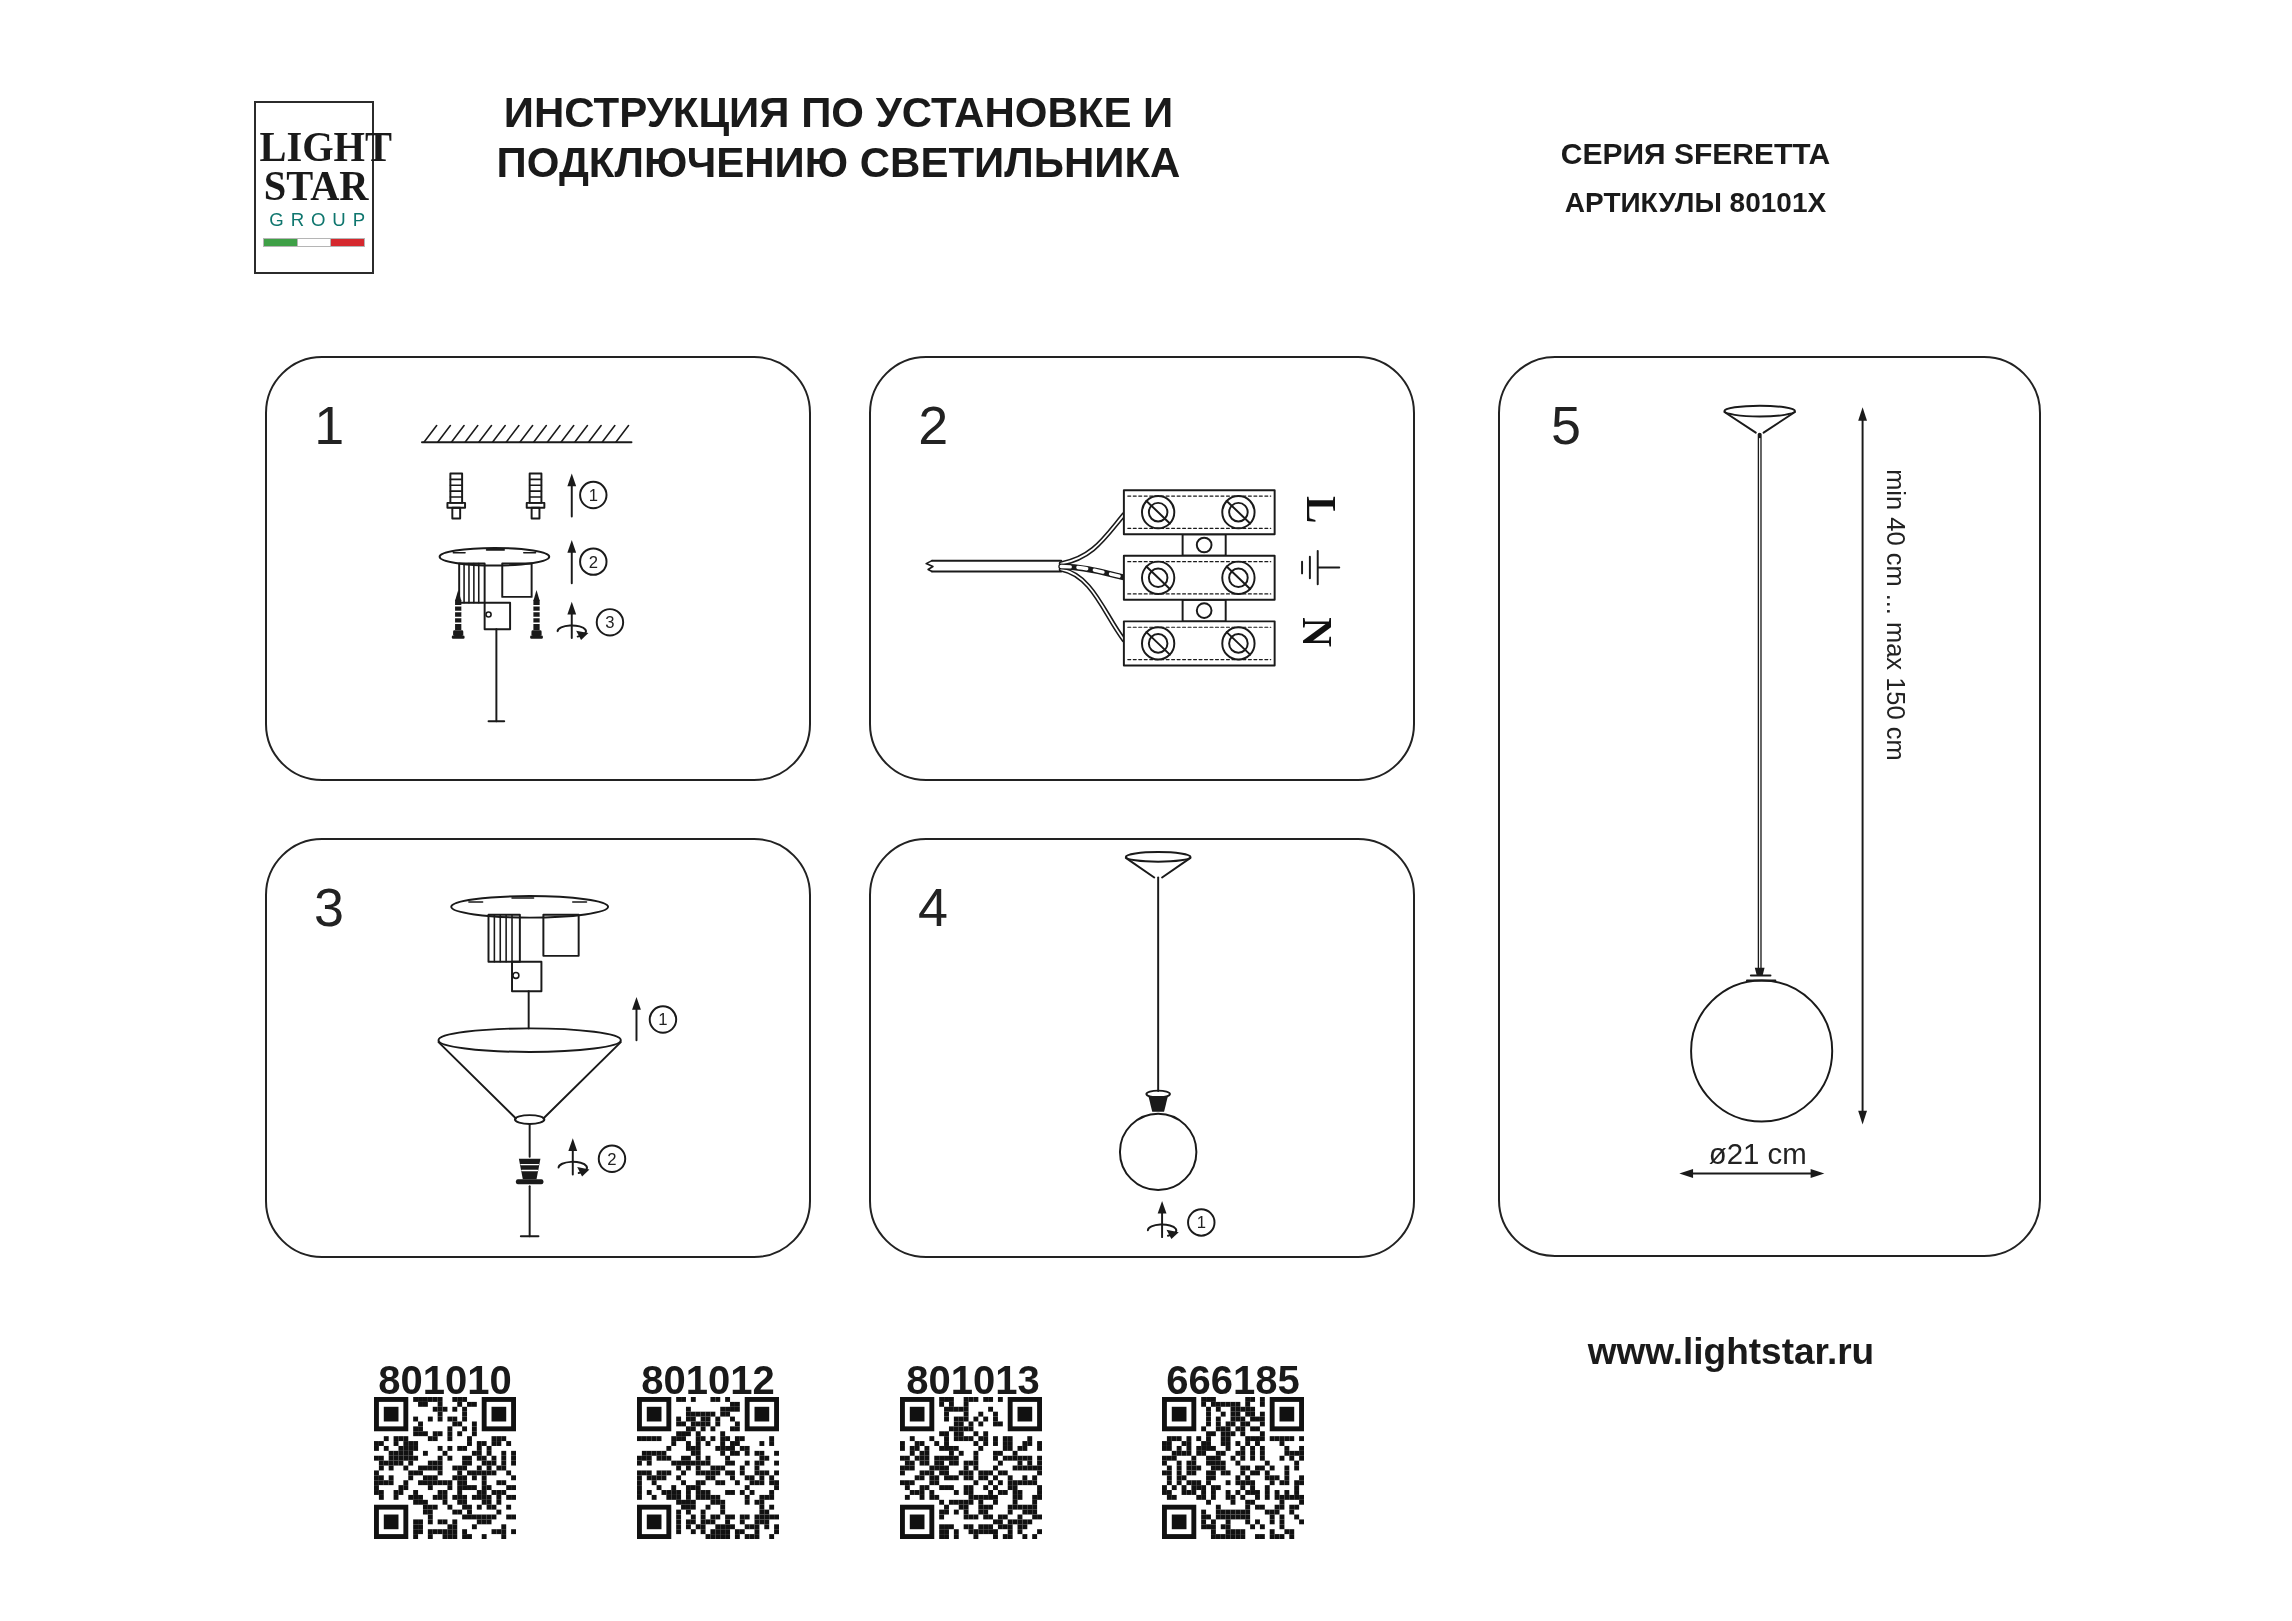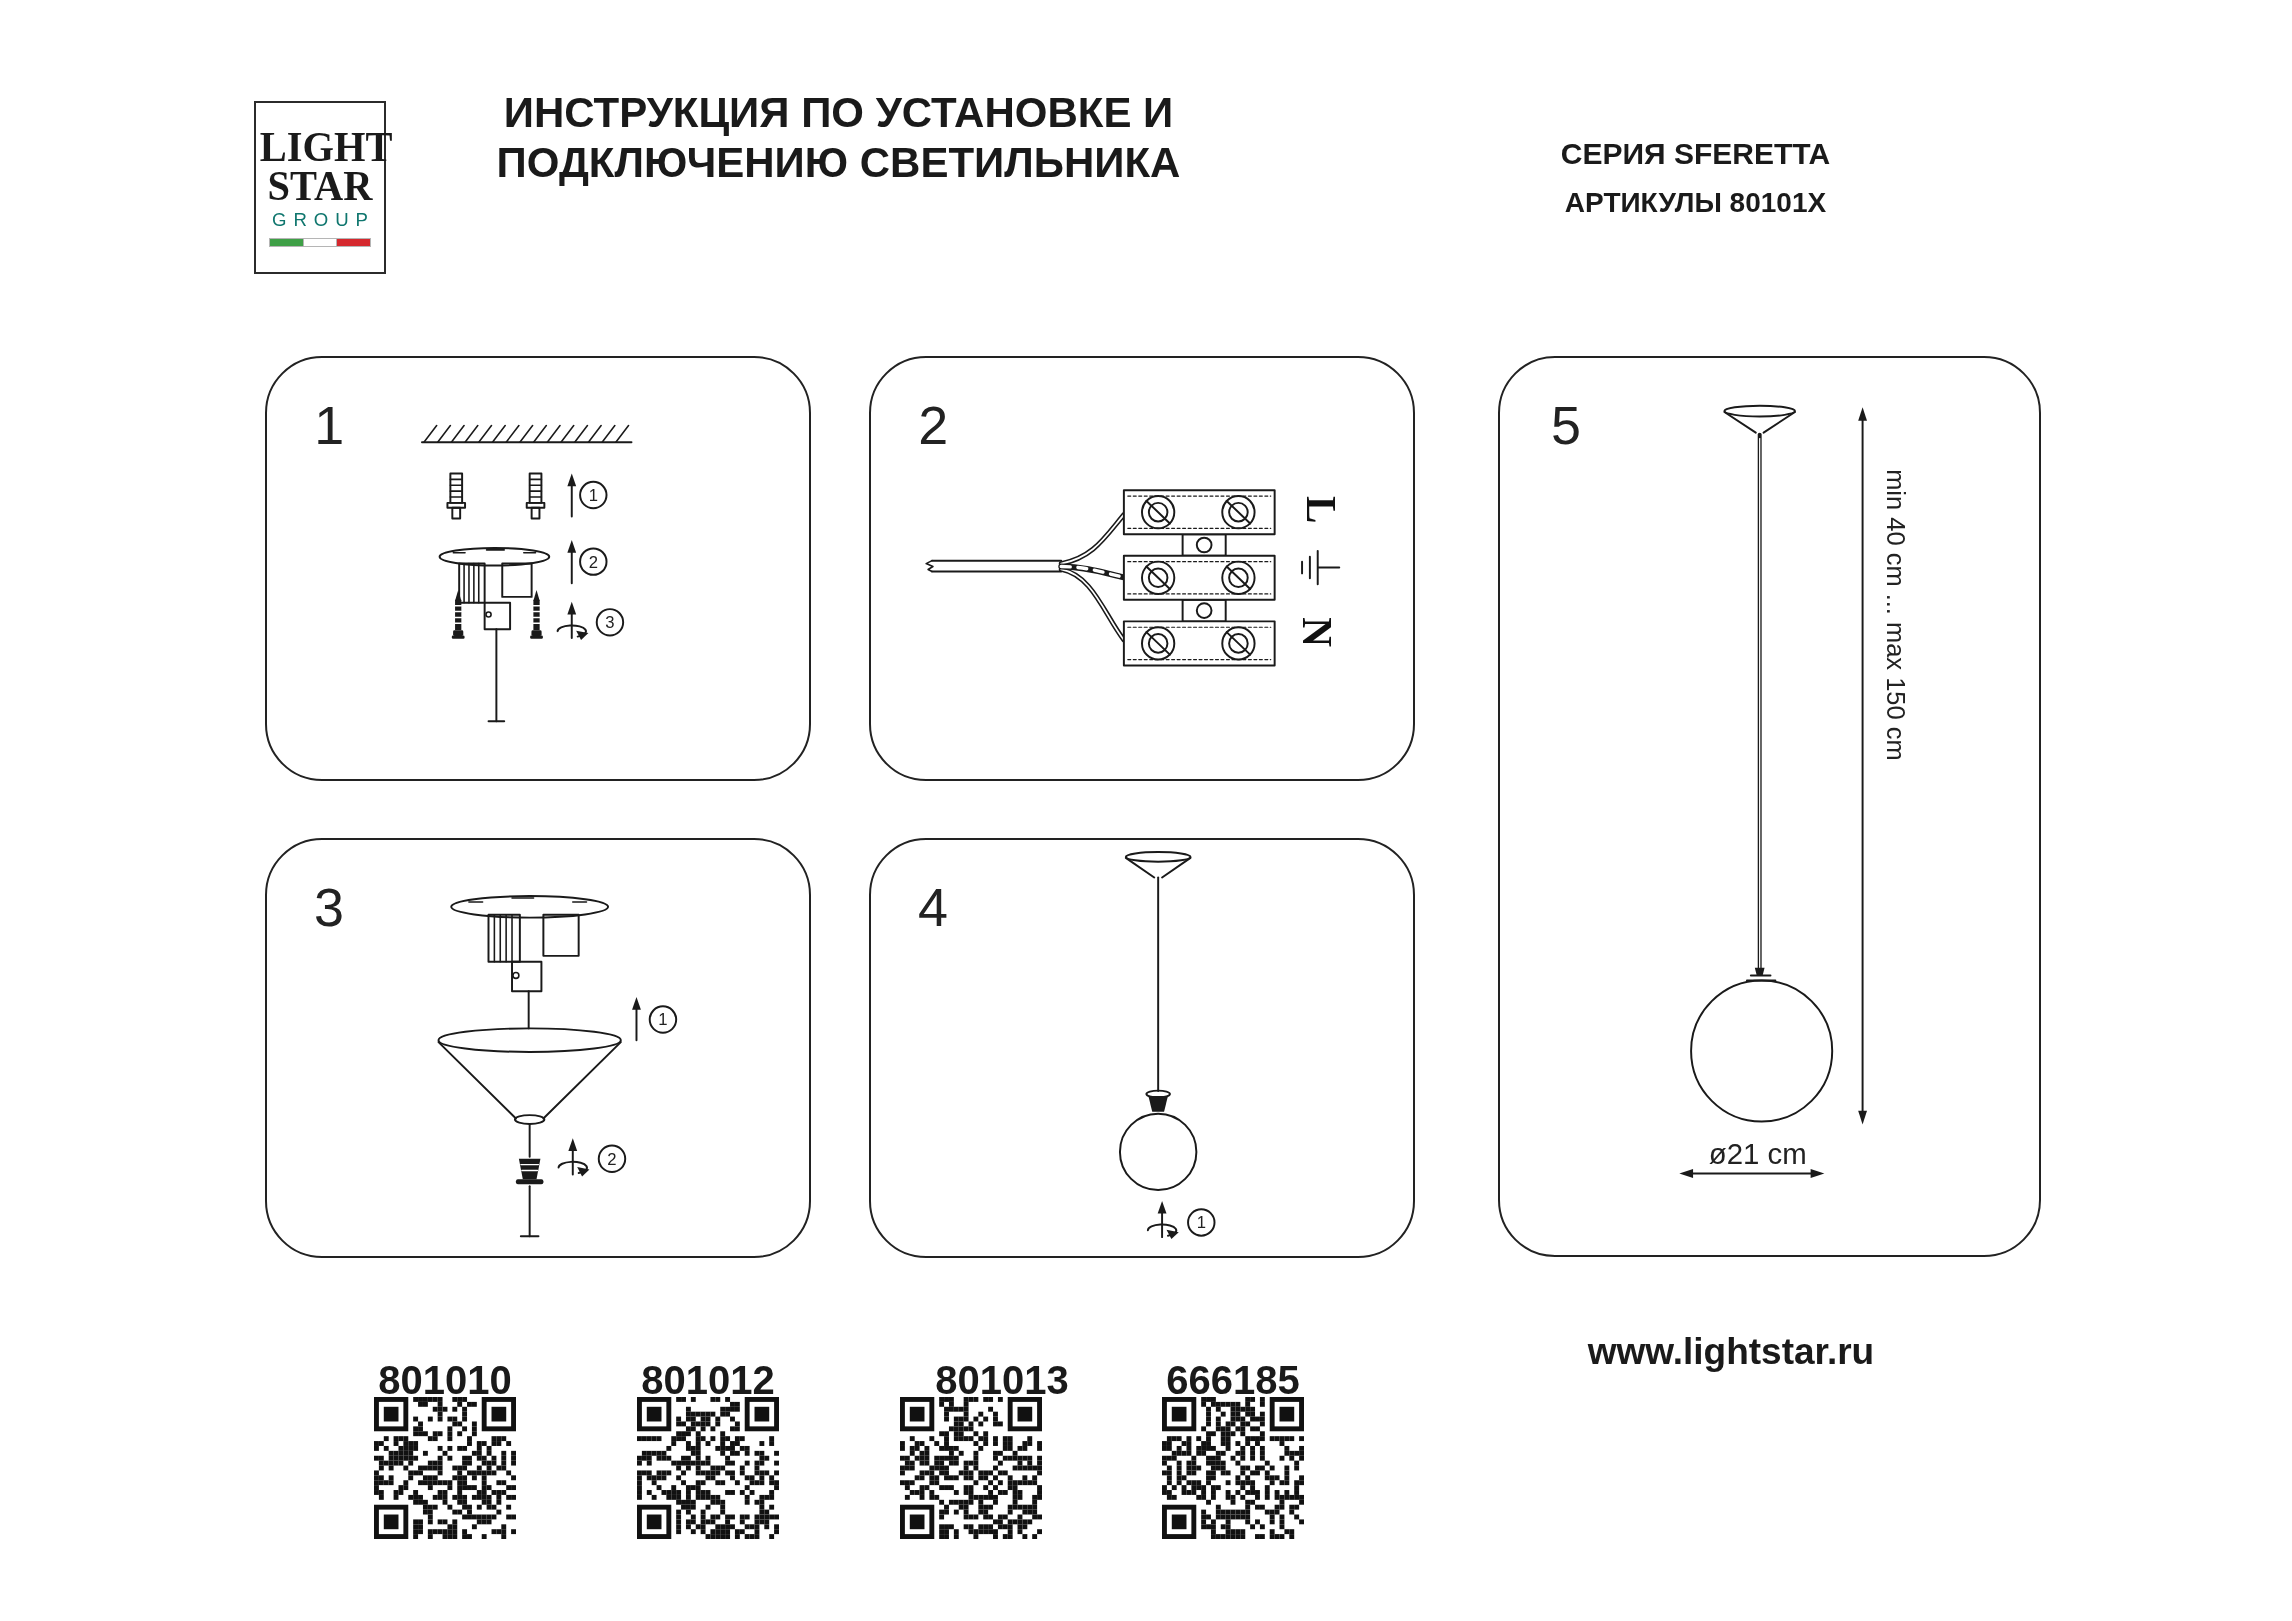--- a/index.html
+++ b/index.html
@@ -1,22 +1,22 @@
 <!DOCTYPE html>
 <html><head>
 <meta charset="utf-8">
 <style>
   html,body{margin:0;padding:0;background:#fff;}
   #canvas{position:relative;width:2293px;height:1621px;background:#ffffff;
           font-family:"Liberation Sans",sans-serif;color:#1a1a1a;overflow:hidden;}
   .abs{position:absolute;}
 
   
-  #logo{left:254px;top:101px;width:132px;height:173px;border:2px solid #2b2b2b;
-        box-sizing:border-box;text-align:center;background:#fff;}
+  #logo{left:254px;top:101px;width:120px;height:173px;border:2px solid #2b2b2b;
+        box-sizing:border-box;text-align:right;background:#fff;}
   .logo-serif{font-family:"Liberation Serif",serif;font-weight:bold;font-size:43px;
               line-height:0.93;transform:scaleX(.94);}
   .logo-top{margin-top:23.5px;}
   .logo-group{font-size:18.6px;letter-spacing:6.9px;text-indent:6.9px;font-weight:400;margin-top:2.9px;color:#0f766e;}
   .flag{width:102px;height:8.8px;margin:6.9px auto 0;display:flex;border:1px solid #b5b5b5;box-sizing:border-box;}
   .flag div{flex:1;}
   #title{left:412px;top:88px;width:853px;text-align:center;font-size:42px;font-weight:bold;line-height:1.18;}
   #series{left:1480px;top:137px;width:431px;text-align:center;font-size:30px;font-weight:bold;}
   #articles{left:1480px;top:187px;width:431px;text-align:center;font-size:28px;font-weight:bold;}
 
@@ -294,21 +294,21 @@
       <g>
         <line x1="196" y1="832" x2="318" y2="832"></line>
         <polygon class="fil" points="183,832 197,827.5 197,836.5"></polygon>
         <polygon class="fil" points="331,832 317,827.5 317,836.5"></polygon>
       </g>
     </svg>
   </div>
 
   <div class="abs artnum" style="left:337px">801010</div>
   <div class="abs artnum" style="left:600px">801012</div>
-  <div class="abs artnum" style="left:894px">801013</div>
+  <div class="abs artnum" style="left:865px">801013</div>
   <div class="abs artnum" style="left:1125px">666185</div>
 
   <div class="abs qr" style="left:374px"><svg width="142" height="142" viewBox="0 0 145 145" fill="#111">
         <rect x="0" y="0" width="35" height="35"></rect>
         <rect x="5" y="5" width="25" height="25" fill="#fff"></rect>
         <rect x="10" y="10" width="15" height="15"></rect>
         <rect x="110" y="0" width="35" height="35"></rect>
         <rect x="115" y="5" width="25" height="25" fill="#fff"></rect>
         <rect x="120" y="10" width="15" height="15"></rect>
         <rect x="0" y="110" width="35" height="35"></rect>

